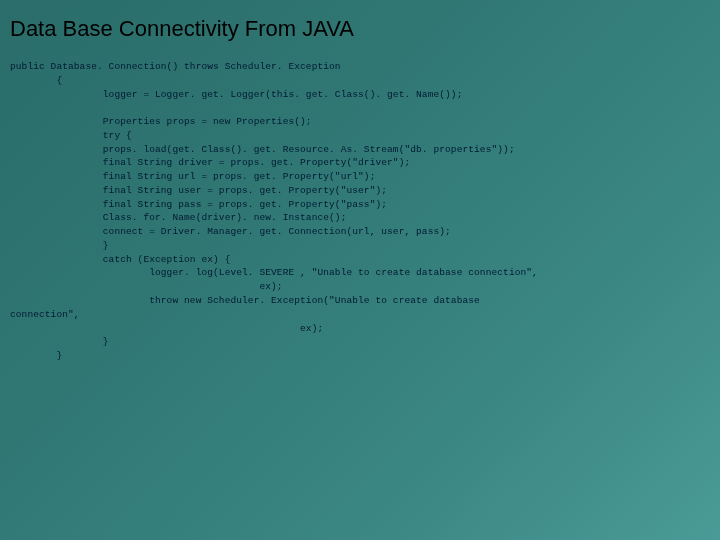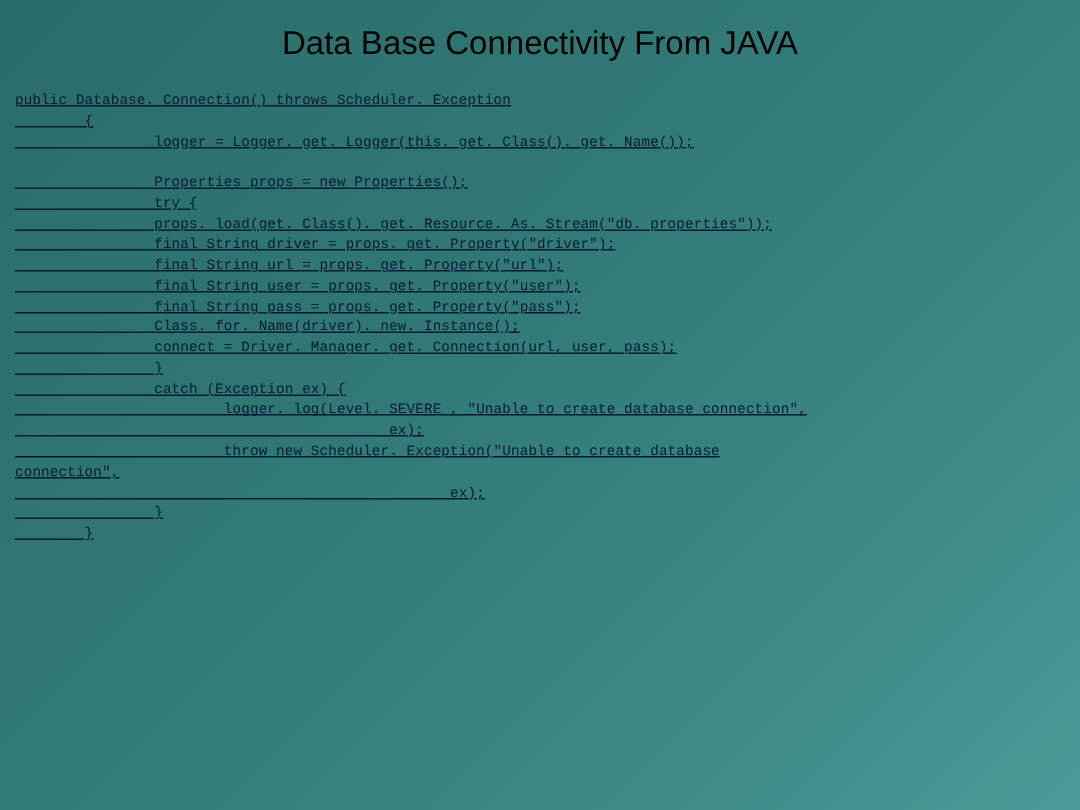--- a/index.html
+++ b/index.html
@@ -12,35 +12,33 @@
     overflow: hidden;
     position: relative;
   }
   .slide {
     width: 100%;
     height: 100%;
     box-sizing: border-box;
     padding: 12px 10px 10px 10px;
   }
   .title {
-    text-align: center;
     color: #000;
     font-size: 22px;
     font-weight: normal;
     margin: 4px 0 18px 0;
     font-family: Arial, sans-serif;
   }
   .code {
     white-space: pre;
     font-family: "Courier New", Courier, monospace;
     font-size: 9.5px;
     line-height: 1.45;
     color: #001a33;
     letter-spacing: 0.1px;
-    text-decoration: underline;
   }
 </style>
 </head>
 <body>
 
 <div class="slide">
   <div class="title">Data Base Connectivity From JAVA</div>
   <div class="code"><span>public Database. Connection() throws Scheduler. Exception</span>
 <span>        {</span>
 <span>                logger = Logger. get. Logger(this. get. Class(). get. Name());</span>

